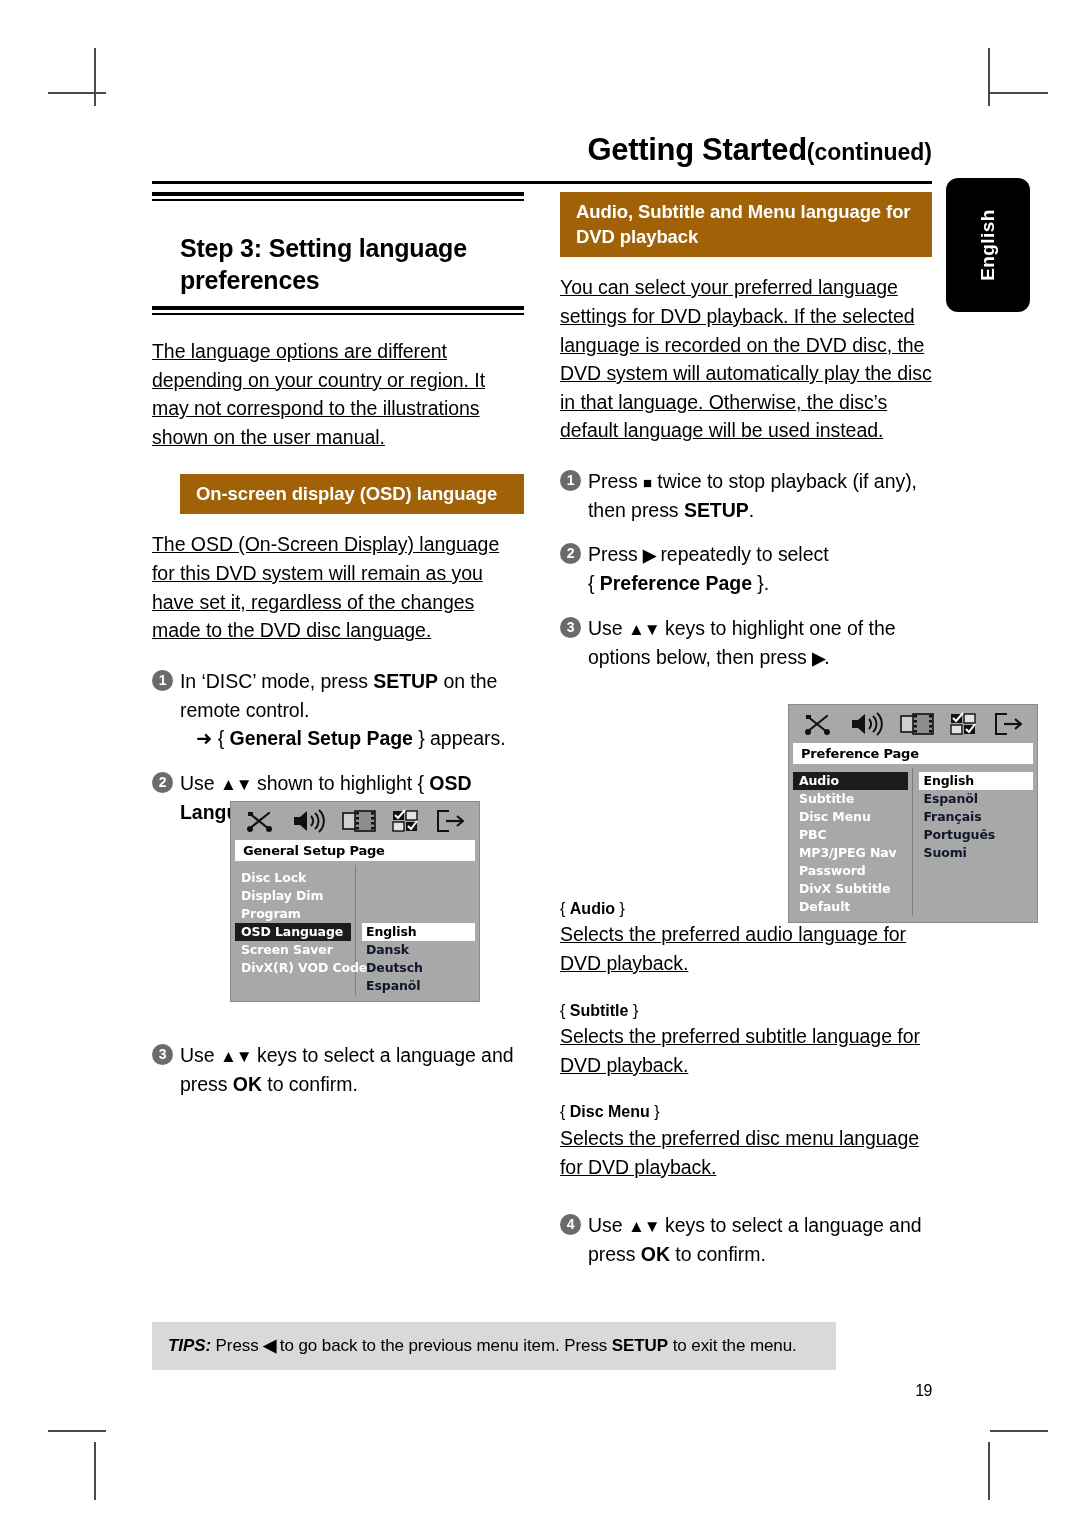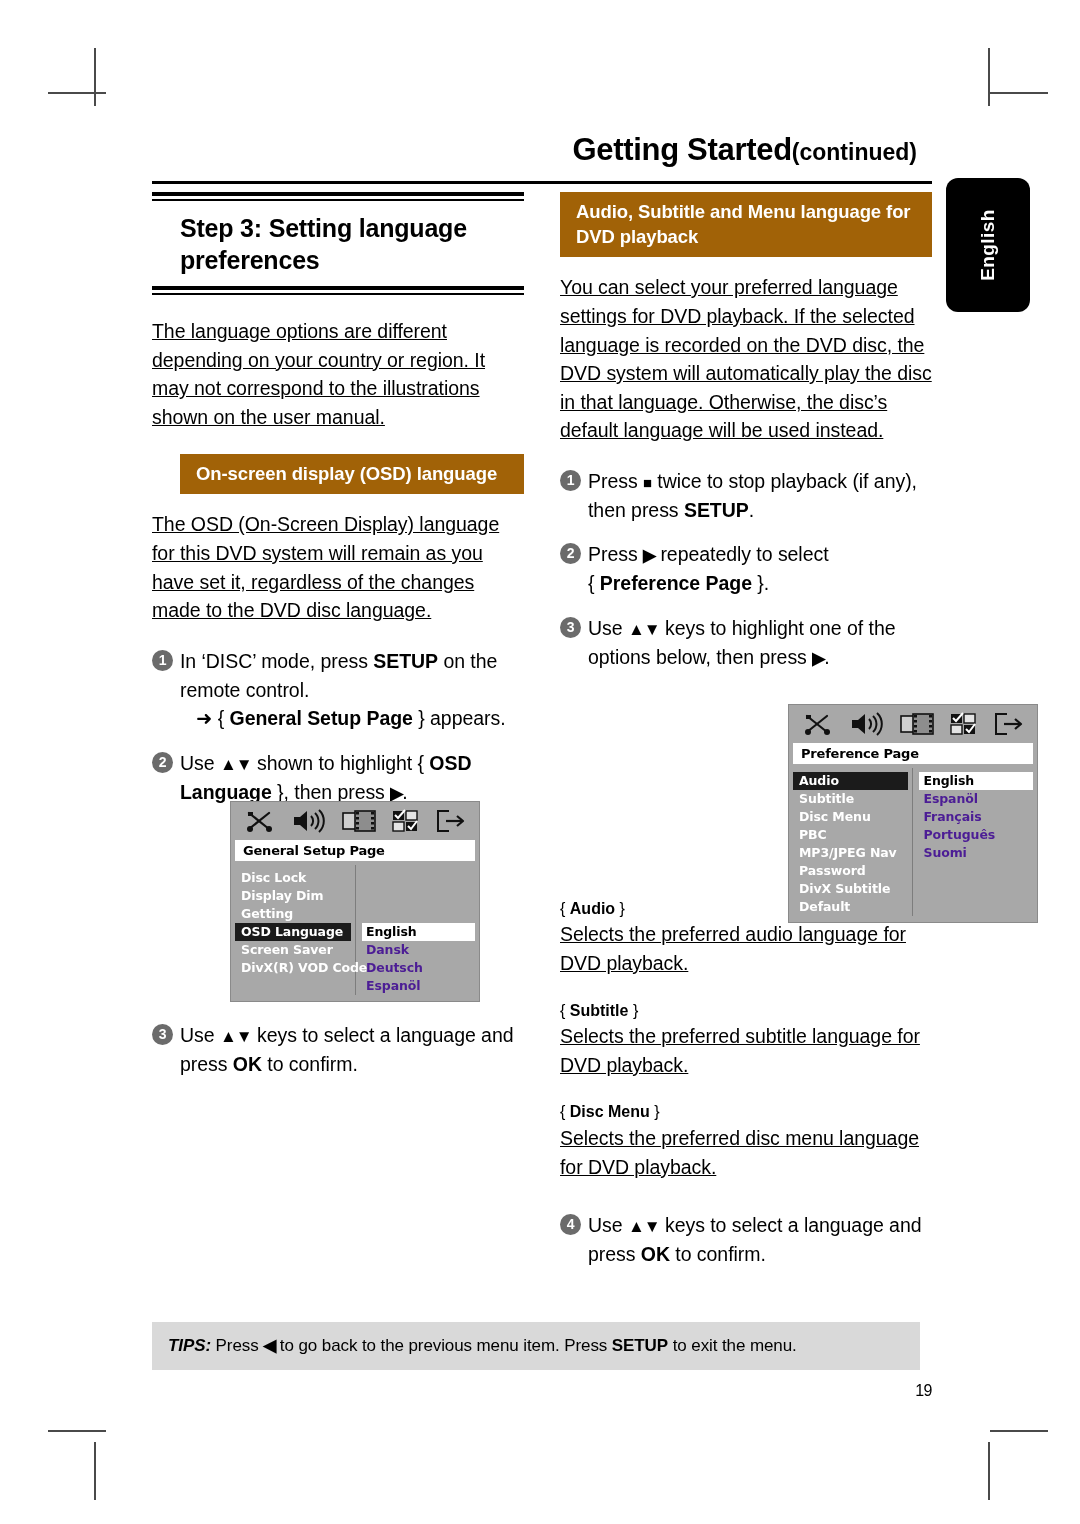--- a/index.html
+++ b/index.html
@@ -26,21 +26,21 @@
     position: absolute;
     left: 152px;
     top: 110px;
     width: 780px;
     height: 1290px;
   }
 
   
   .runhead {
     position: absolute;
-    right: 15px;
+    right: 0;
     top: 22px;
     font-size: 31px;
     font-weight: bold;
     letter-spacing: -0.3px;
     white-space: nowrap;
     text-align: center;
   }
   .runhead .cont {
     font-size: 23px;
     font-weight: bold;
@@ -92,20 +92,21 @@
     border-bottom: 2px solid #000;
     height: 3px;
     margin: 0;
   }
   .step-title {
     font-size: 25px;
     font-weight: bold;
     line-height: 1.28;
     padding: 11px 0 10px 28px;
     letter-spacing: -0.2px;
+    margin-top: 20px;
   }
 
   
   p.body {
     font-size: 19.5px;
     line-height: 1.47;
     margin: 0;
     padding: 0;
     letter-spacing: -0.05px;
     text-decoration: underline;
@@ -210,21 +211,21 @@
     white-space: nowrap;
   }
   .osd-item.sel {
     background: #1b1b1b;
     color: #fff;
     margin-right: 4px;
   }
   .osd-val {
     font-size: 12.5px;
     font-weight: bold;
-    color: #4c1d95;
+    color: #0f172a;
     line-height: 1.28;
     padding: 1px 4px 1px 4px;
     letter-spacing: -0.1px;
     white-space: nowrap;
   }
   .osd-val.sel {
     background: #fff;
     color: #000;
   }
 
@@ -240,21 +241,21 @@
     left: 228px;
     top: 512px;
     width: 250px;
   }
 
   
   .tips {
     position: absolute;
     left: 152px;
     top: 1322px;
-    width: 768px;
+    width: 684px;
     height: 48px;
     background: #d9d9d9;
     box-sizing: border-box;
   }
   .tips-text {
     font-size: 17px;
     line-height: 48px;
     padding-left: 16px;
     letter-spacing: -0.1px;
     white-space: nowrap;
@@ -366,21 +367,21 @@
           <path d="M14 2 L3 2 L3 22 L14 22" stroke="#111" stroke-width="2" fill="none"></path>
           <path d="M11 12 L27 12" stroke="#111" stroke-width="2.2" fill="none"></path>
           <path d="M22 7 L28 12 L22 17" stroke="#111" stroke-width="2.2" fill="none" stroke-linejoin="round"></path>
         </svg>
       </div>
       <div class="osd-title">General Setup Page</div>
       <div class="osd-body">
         <div class="osd-menu">
           <div class="osd-item">Disc Lock</div>
           <div class="osd-item">Display Dim</div>
-          <div class="osd-item">Getting</div>
+          <div class="osd-item">Program</div>
           <div class="osd-item sel">OSD Language</div>
           <div class="osd-item">Screen Saver</div>
           <div class="osd-item">DivX(R) VOD Code</div>
         </div>
         <div class="osd-values">
           <div style="height:54px"></div>
           <div class="osd-val sel">English</div>
           <div class="osd-val">Dansk</div>
           <div class="osd-val">Deutsch</div>
           <div class="osd-val">Espanöl</div>

